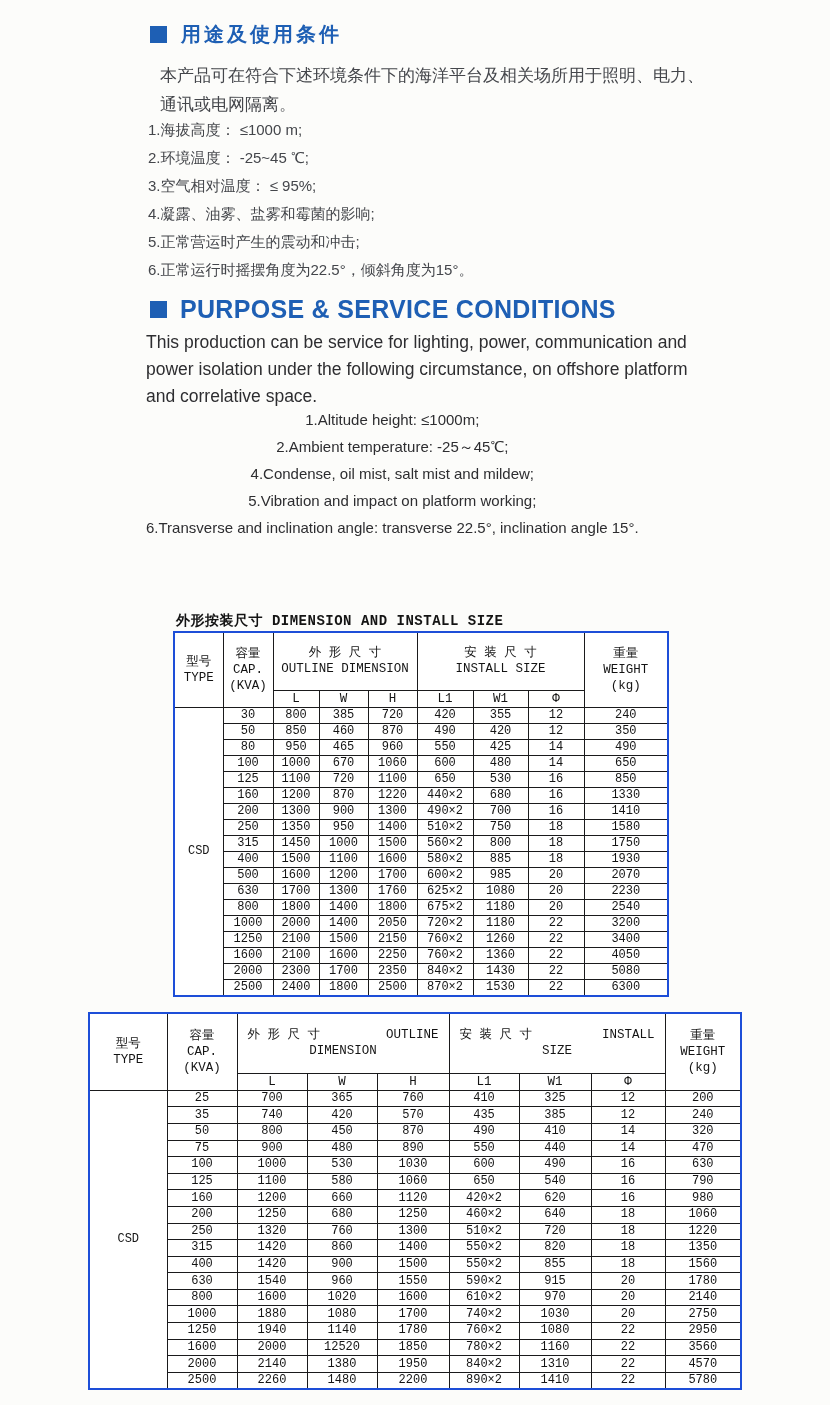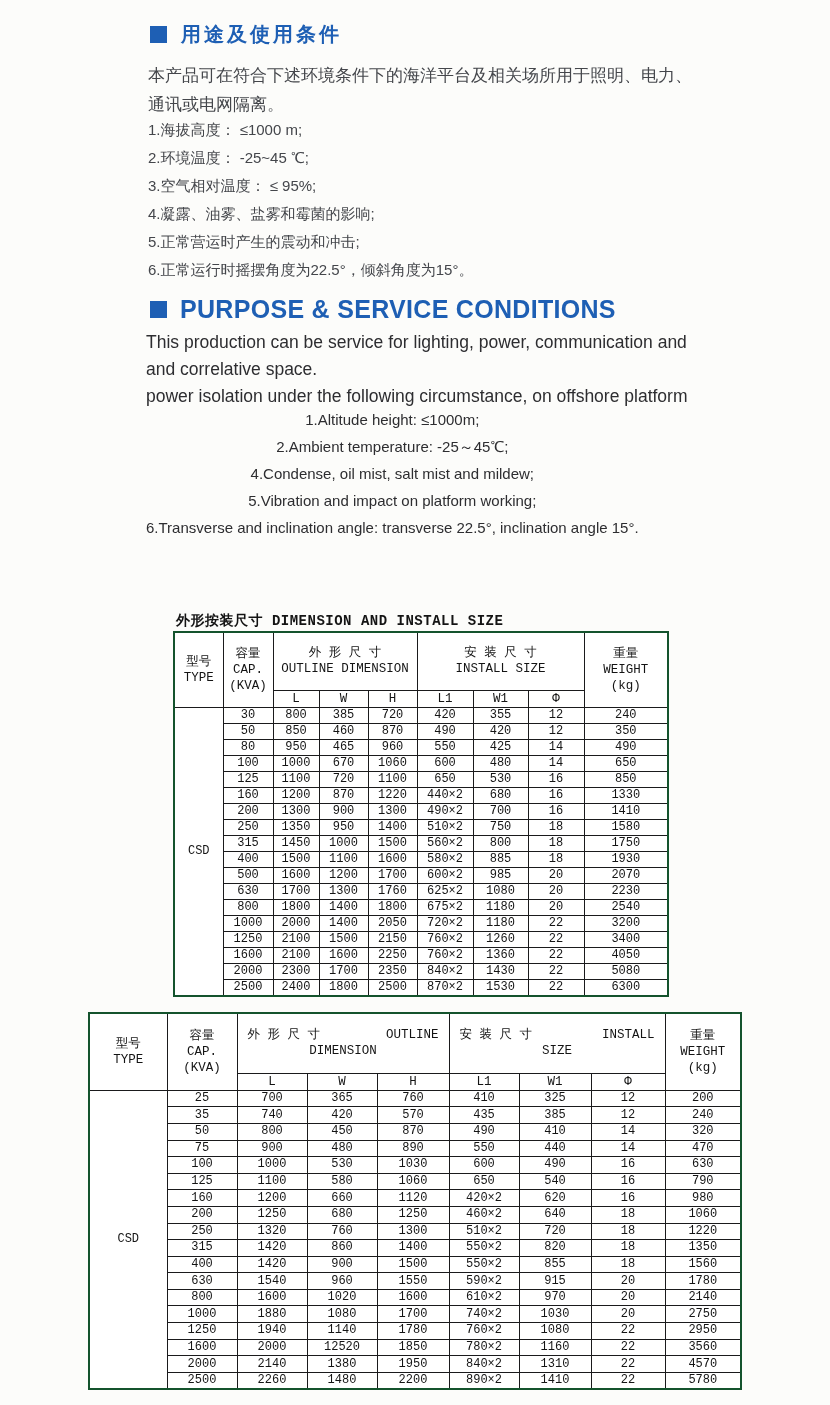--- a/index.html
+++ b/index.html
@@ -11,39 +11,39 @@
     overflow:hidden;
   }
   .sec-header{position:absolute;display:flex;align-items:center;}
   .sq{width:17px;height:17px;background:var(--blue);flex:0 0 auto;}
   .sec-title{color:var(--blue);font-weight:bold;}
   .cn-header{left:150px;top:21px;}
   .cn-header .sec-title{font-size:20px;letter-spacing:3px;margin-left:14px;}
   .en-header{left:150px;top:295px;}
   .en-header .sec-title{font-size:25px;letter-spacing:0.3px;margin-left:13px;}
 
-  .cn-intro{position:absolute;left:148px;top:62px;width:590px;
+  .cn-intro{position:absolute;left:160px;top:62px;width:590px;
     font-size:17px;line-height:28.5px;color:var(--body-cn);}
   .cn-list{position:absolute;left:148px;top:116px;
     font-size:15px;line-height:28px;color:var(--body-cn);}
   .en-intro{position:absolute;left:146px;top:329px;width:600px;
     font-size:17.5px;line-height:27px;color:var(--body-en);}
   .en-list{position:absolute;left:146px;top:406px;
     font-size:15px;line-height:27px;color:var(--body-en);text-align:center;}
 
   .tbl-title{position:absolute;left:176px;top:612px;
     font-family:"Liberation Mono","DejaVu Sans Mono",monospace;
     font-size:14px;font-weight:bold;color:var(--ink);letter-spacing:0.5px;white-space:nowrap;}
 
   table.dim{position:absolute;border-collapse:collapse;table-layout:fixed;
     font-family:"Liberation Mono","DejaVu Sans Mono",monospace;color:var(--ink);
     background:#fff;}
   table.dim td, table.dim th{border:1px solid #1a1a1c;padding:0;
     text-align:center;vertical-align:middle;font-weight:normal;}
-  table.dim{border:2px solid #14532d;}
+  table.dim{border:2px solid #1d4ed8;}
   table.dim thead th{font-size:12.5px;line-height:1.3;}
   table.dim tbody td{font-size:12px;height:15px;line-height:15px;}
   .hdr-main{height:58px;}
   .hdr-sub th{height:15px;font-size:12px;}
   .gh-line{display:flex;justify-content:space-between;padding:0 10px;}
   .gh-center{text-align:center;}
   #table1{left:173px;top:631px;width:494px;}
   #table2{left:88px;top:1012px;width:652px;}
   #table2 .hdr-main{height:60px;}
   #table2 tbody td{height:15.6px;}
@@ -68,22 +68,22 @@
   <div>5.正常营运时产生的震动和冲击;</div>
   <div>6.正常运行时摇摆角度为22.5°，倾斜角度为15°。</div>
 </div>
 
 <div class="sec-header en-header">
   <span class="sq"></span>
   <span class="sec-title">PURPOSE &amp; SERVICE CONDITIONS</span>
 </div>
 <div class="en-intro">
   <div>This production can be service for lighting, power, communication and</div>
+  <div>power isolation under the following circumstance, on offshore platform</div>
   <div>and correlative space.</div>
-  <div>power isolation under the following circumstance, on offshore platform</div>
 </div>
 <div class="en-list">
   <div>1.Altitude height: ≤1000m;</div>
   <div>2.Ambient temperature: -25～45℃;</div>
   <div>4.Condense, oil mist, salt mist and mildew;</div>
   <div>5.Vibration and impact on platform working;</div>
   <div>6.Transverse and inclination angle: transverse 22.5°, inclination angle 15°.</div>
 </div>
 
 <div class="tbl-title">外形按装尺寸 DIMENSION AND INSTALL SIZE</div>

